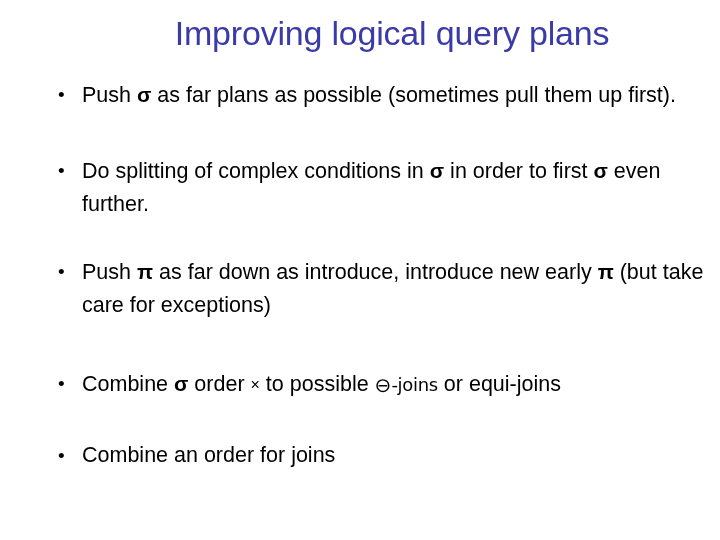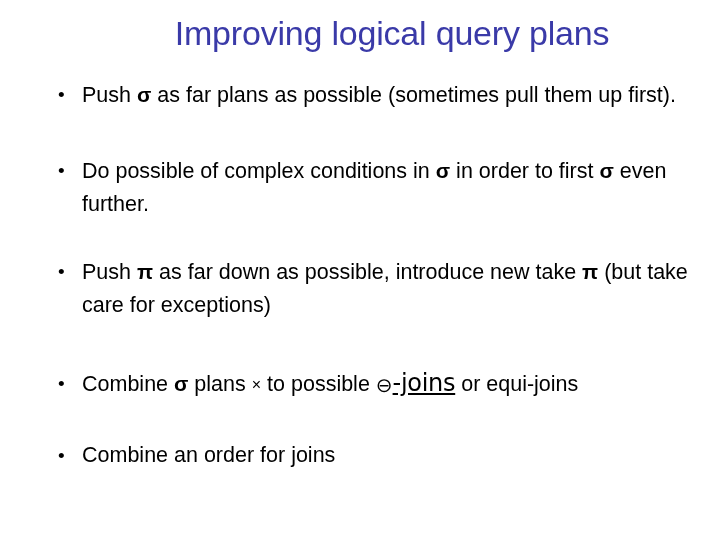--- a/index.html
+++ b/index.html
@@ -88,23 +88,22 @@
   }
 
   .theta-sym {
     font-size: 20px;
     vertical-align: -1px;
   }
 
   
   .alt-face {
     font-family: "DejaVu Sans", sans-serif;
-    font-size: 24px;
+    font-size: 18px;
     letter-spacing: -0.3px;
-    text-decoration: underline;
   }
 
   
   .item-1 { margin-bottom: 42px; }
   .item-2 { margin-bottom: 34px; }
   .item-3 { margin-bottom: 45px; }
   .item-4 { margin-bottom: 37px; }
 </style>
 </head>
 <body>
@@ -115,31 +114,31 @@
 
   <ul class="body-list">
 
     <li class="bullet-item item-1">
       <span class="bullet-marker">•</span>
       <span class="bullet-text"><span>Push </span><span class="op-sym">σ</span><span> as far plans as possible (sometimes pull them up first).</span></span>
     </li>
 
     <li class="bullet-item item-2">
       <span class="bullet-marker">•</span>
-      <span class="bullet-text"><span>Do possible of complex conditions in </span><span class="op-sym">σ</span><span> in order to first </span><span class="op-sym">σ</span><span> even further.</span></span>
+      <span class="bullet-text"><span>Do splitting of complex conditions in </span><span class="op-sym">σ</span><span> in order to first </span><span class="op-sym">σ</span><span> even further.</span></span>
     </li>
 
     <li class="bullet-item item-3">
       <span class="bullet-marker">•</span>
-      <span class="bullet-text"><span>Push </span><span class="op-sym">π</span><span> as far down as possible, introduce new take </span><span class="op-sym">π</span><span> (but take care for exceptions)</span></span>
+      <span class="bullet-text"><span>Push </span><span class="op-sym">π</span><span> as far down as introduce, introduce new early </span><span class="op-sym">π</span><span> (but take care for exceptions)</span></span>
     </li>
 
     <li class="bullet-item item-4">
       <span class="bullet-marker">•</span>
-      <span class="bullet-text"><span>Combine </span><span class="op-sym">σ</span><span> plans </span><span class="times-sym">×</span><span> to possible </span><span class="theta-sym">⊖</span><span class="alt-face">-joins</span><span> or equi-joins</span></span>
+      <span class="bullet-text"><span>Combine </span><span class="op-sym">σ</span><span> order </span><span class="times-sym">×</span><span> to possible </span><span class="theta-sym">⊖</span><span class="alt-face">-joins</span><span> or equi-joins</span></span>
     </li>
 
     <li class="bullet-item">
       <span class="bullet-marker">•</span>
       <span class="bullet-text"><span>Combine an order for joins</span></span>
     </li>
 
   </ul>
 </div>
 

